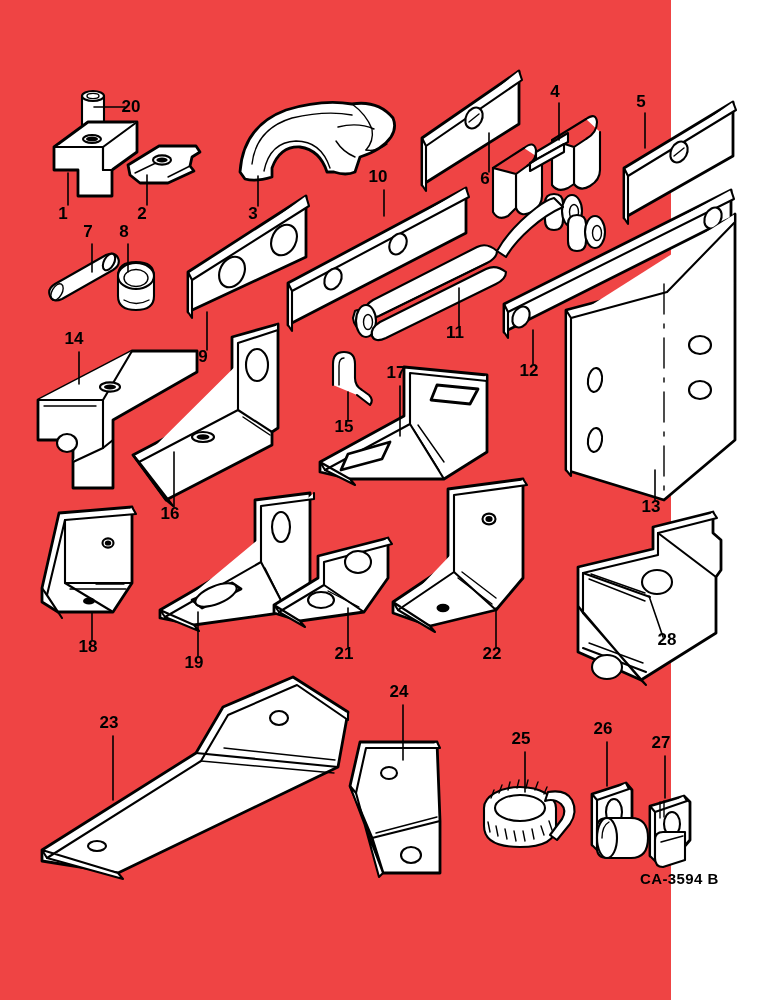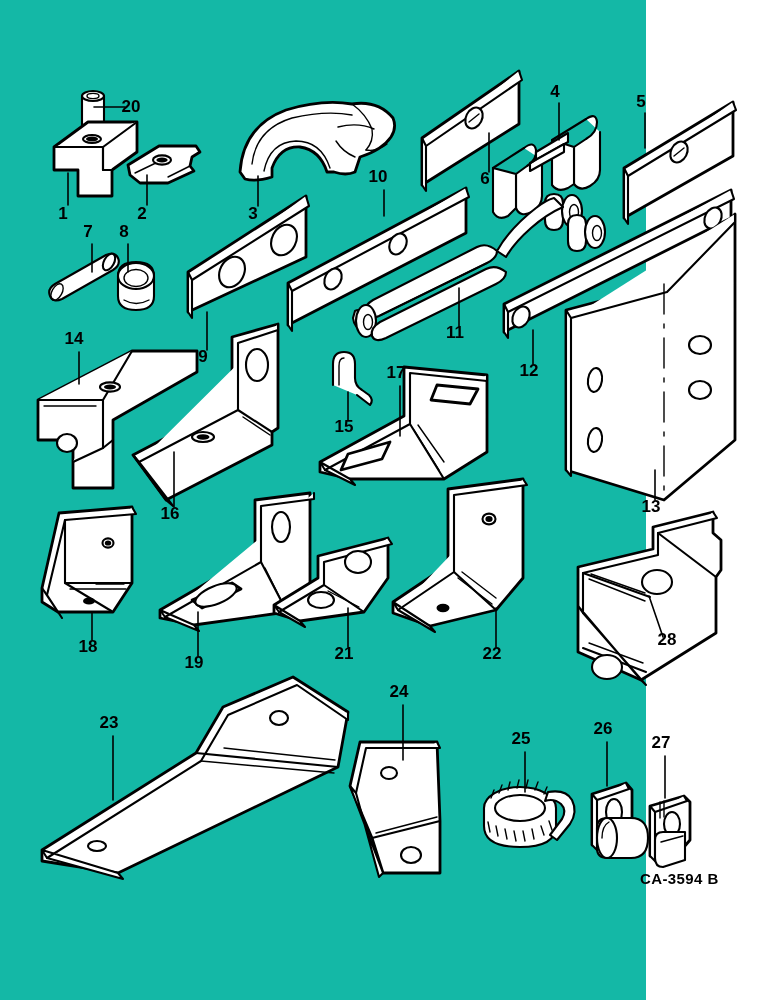--- a/index.html
+++ b/index.html
@@ -1,19 +1,19 @@
 <!DOCTYPE html>
 <html><head>
 <meta charset="utf-8">
 <title>CA-3594 B Parts Diagram</title>
 <style>
   html,body{margin:0;padding:0;background:#ffffff;}
   body{width:772px;height:1000px;overflow:hidden;
        font-family:"Liberation Sans","DejaVu Sans",sans-serif;}
-  #sheet{position:relative;width:646px;height:1000px;background:#14b8a6;}
+  #sheet{position:relative;width:646px;height:1000px;background:#ef4444;padding-left:25px;}
   svg#art{position:absolute;left:0;top:0;width:772px;height:1000px;}
   .callout{font-family:"Liberation Sans","DejaVu Sans",sans-serif;
            font-weight:bold;font-size:17px;fill:#000;}
   .drawno{font-family:"Liberation Sans","DejaVu Sans",sans-serif;
           font-weight:bold;font-size:15px;letter-spacing:.4px;fill:#000;}
   .ln{stroke:#000;stroke-width:1.6;fill:none;stroke-linecap:round;}
   .pt{stroke:#000;stroke-width:2.1;fill:#fff;stroke-linejoin:round;stroke-linecap:round;}
   .ptT{stroke:#000;stroke-width:2.8;fill:#fff;stroke-linejoin:round;stroke-linecap:round;}
   .fine{stroke:#000;stroke-width:1.4;fill:none;stroke-linecap:round;}
   .hole{stroke:#000;stroke-width:2.1;fill:#fff;}

